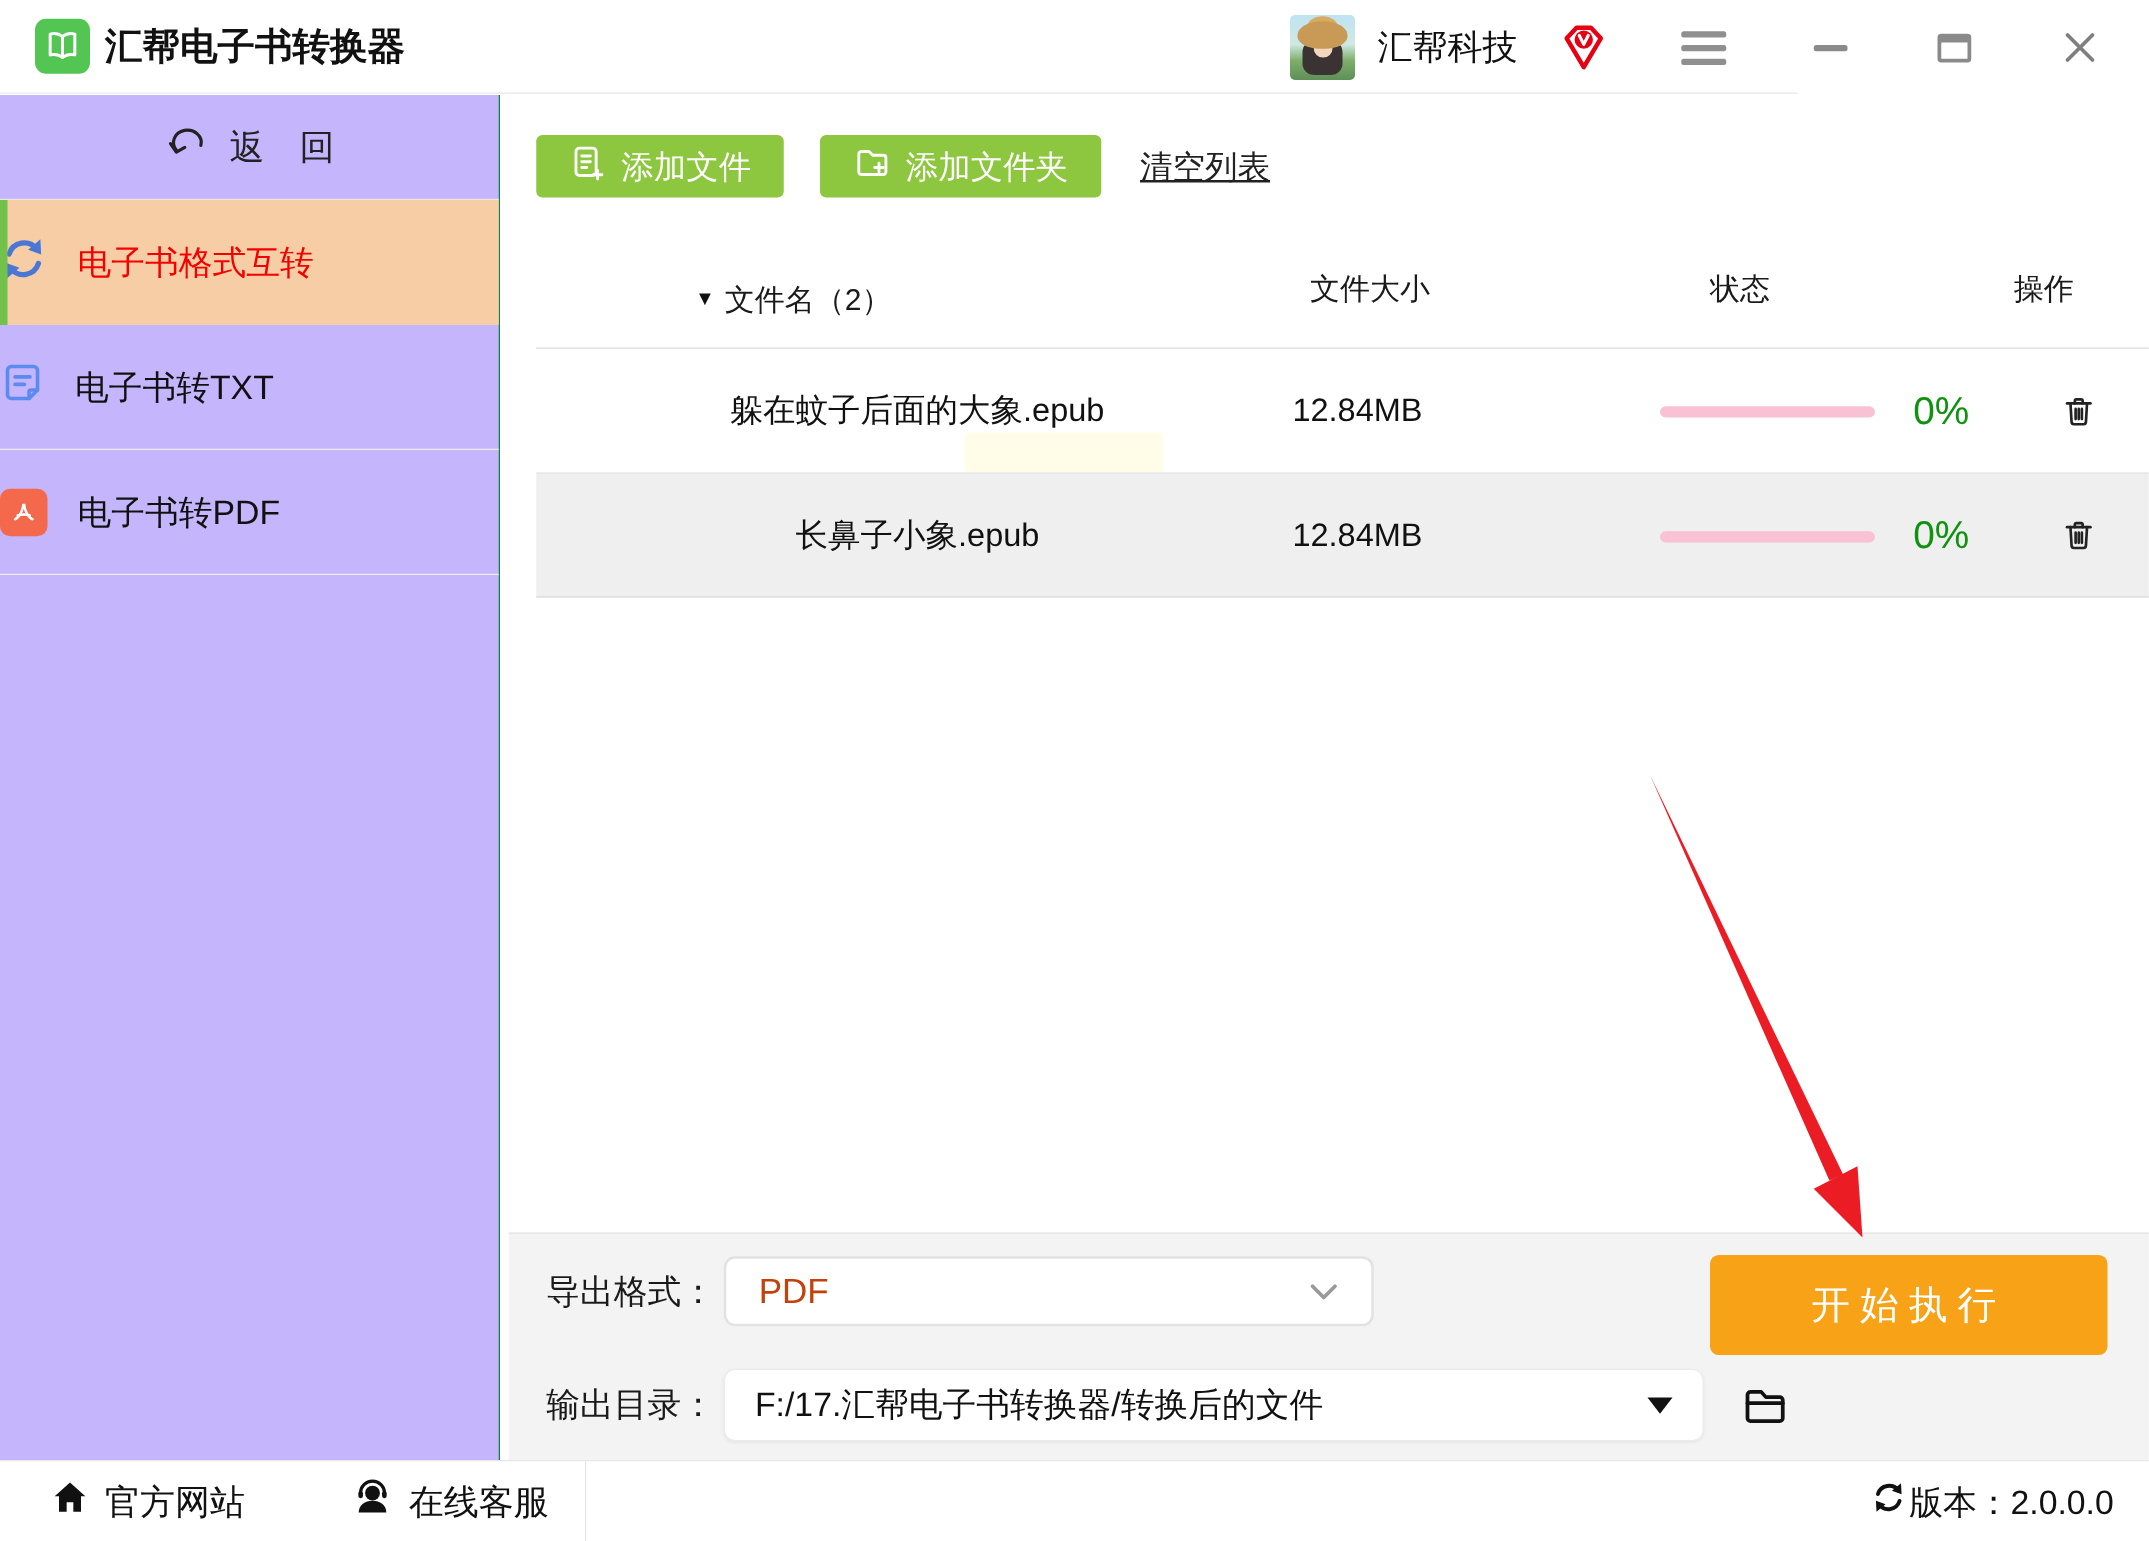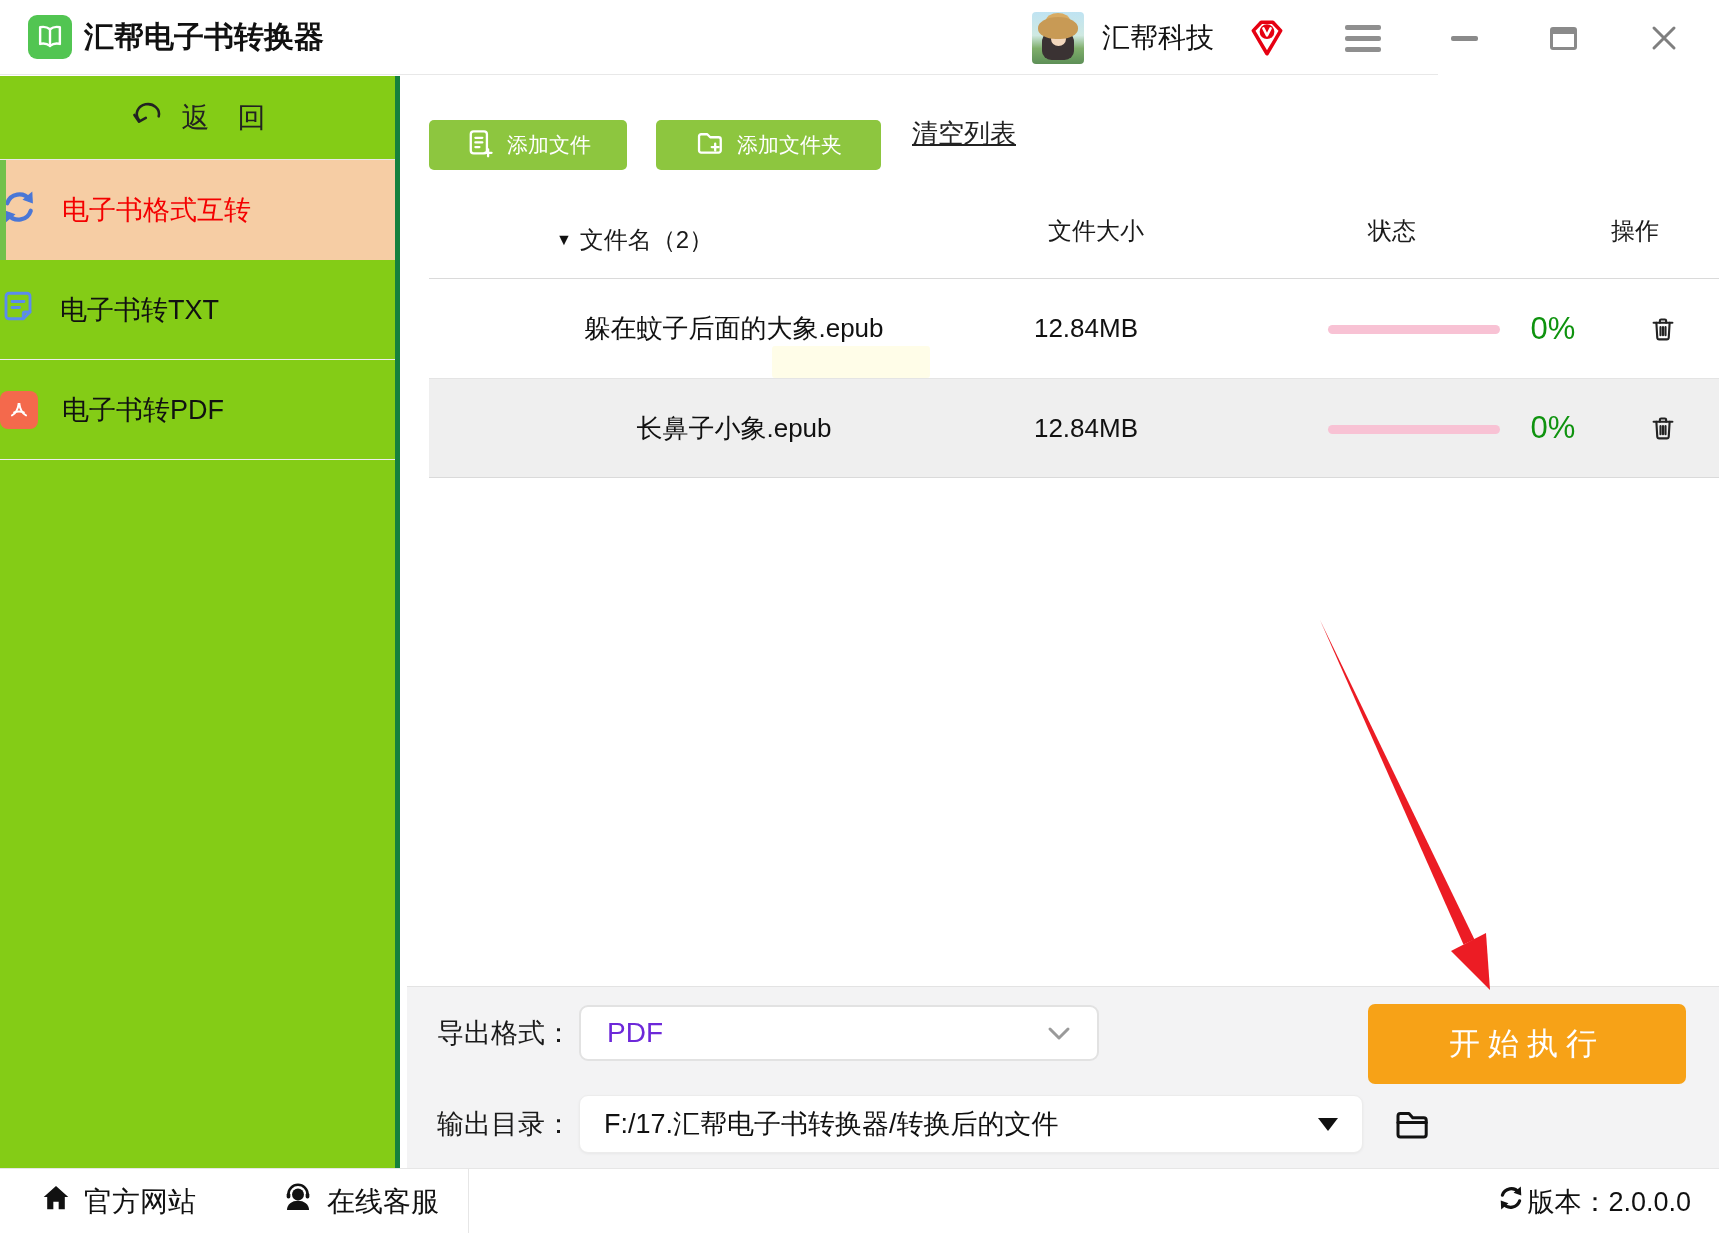--- a/index.html
+++ b/index.html
@@ -19,31 +19,31 @@
   .avatar .face { position:absolute; left:19px; top:20px; width:15px; height:14px; background:#f2d7bd; border-radius:50%; }
   .brand { position:absolute; left:1102px; top:0; height:75px; display:flex; align-items:center; font-size:28px; color:#111; }
   .vip { position:absolute; left:1246px; top:17px; width:42px; height:42px; }
   .menu-btn { position:absolute; left:1345px; top:22px; width:36px; height:32px; display:flex; flex-direction:column; justify-content:center; gap:6px; cursor:pointer; }
   .menu-btn i { display:block; height:5px; background:#8f8f8f; border-radius:2px; }
   .min-btn { position:absolute; left:1451px; top:36px; width:27px; height:5px; background:#8a8a8a; border-radius:2px; cursor:pointer; }
   .max-btn { position:absolute; left:1550px; top:27px; width:27px; height:23px; border:3px solid #8a8a8a; border-top:7px solid #8a8a8a; border-radius:3px; cursor:pointer; }
   .close-btn { position:absolute; left:1648px; top:22px; width:32px; height:32px; cursor:pointer; }
 
   
-  .sidebar { position:absolute; left:0; top:76px; width:400px; height:1092px; background:#84cc16; border-right:5px solid #15803d; }
+  .sidebar { position:absolute; left:0; top:76px; width:400px; height:1092px; background:#c4b5fd; border-right:1px solid #15803d; }
   .back-row { position:relative; height:84px; border-bottom:1px solid #e8e8e8; display:flex; align-items:center; justify-content:center; gap:18px; font-size:28px; color:#222; cursor:pointer; }
   .nav-item { position:relative; height:100px; display:flex; align-items:center; gap:24px; font-size:27px; color:#111; cursor:pointer; border-bottom:1px solid #ececec; }
   .nav-item.active { background:#f6cda4; border-bottom:none; }
   .nav-item.active::before { content:""; position:absolute; left:0; top:0; bottom:0; width:6px; background:#72c14b; }
   .nav-item.active .nav-label { color:#f40000; }
   .nav-item:nth-child(3) { border-bottom:1px solid #ececec; }
   .icon-badge { width:38px; height:38px; border-radius:8px; display:flex; align-items:center; justify-content:center; }
 
   
-  .toolbar-btn { position:absolute; top:108px; height:50px; background:#8dc63f; border-radius:5px; display:flex; align-items:center; justify-content:center; gap:12px; color:#fff; font-size:21px; cursor:pointer;margin-top:12px; }
+  .toolbar-btn { position:absolute; top:108px; height:50px; background:#8dc63f; border-radius:5px; display:flex; align-items:center; justify-content:center; gap:12px; color:#fff; font-size:26px; cursor:pointer; }
   .btn-add-file { left:429px; width:198px; }
   .btn-add-folder { left:656px; width:225px; }
   .clear-list { position:absolute; left:912px; top:108px; height:50px; display:flex; align-items:center; font-size:26px; color:#222; cursor:pointer;text-decoration:underline; }
 
   .thead { position:absolute; top:215px; height:50px; font-size:24px; color:#1a1a1a; }
   .th-name { left:556px; display:flex; align-items:center; gap:8px; cursor:pointer; }
   .th-size { left:1016px; width:160px; text-align:center; }
   .th-status { left:1312px; width:160px; text-align:center; }
   .th-action { left:1575px; width:120px; text-align:center; }
   .sort-glyph { font-size:16px; color:#111; }
@@ -55,21 +55,21 @@
   .cell-size { position:absolute; left:577px; width:160px; top:0; height:100%; display:flex; align-items:center; justify-content:center; font-size:26px; color:#111; }
   .progress-track { position:absolute; left:899px; top:46px; width:172px; height:9px; border-radius:5px; background:#f8c2d4; }
   .cell-pct { position:absolute; left:1064px; width:120px; top:0; height:100%; display:flex; align-items:center; justify-content:center; font-size:31px; color:#0f930f; }
   .cell-trash { position:absolute; left:1194px; width:80px; top:0; height:100%; display:flex; align-items:center; justify-content:center; cursor:pointer; }
   .watermark { position:absolute; left:772px; top:346px; width:158px; height:32px; background:rgba(255,251,213,0.55); border-radius:3px; }
 
   
   .bottom-panel { position:absolute; left:407px; top:986px; width:1318px; height:182px; background:#f3f3f4; border-top:1px solid #e3e3e3; }
   .bp-label { position:absolute; font-size:27px; color:#1a1a1a; }
   .export-label { left:30px; top:18px; height:56px; display:flex; align-items:center; }
-  .export-select { position:absolute; left:172px; top:18px; width:520px; height:56px; background:#fff; border:2px solid #e2e2e2; border-radius:9px; display:flex; align-items:center; padding:0 26px; font-size:28px; color:#6d28d9; cursor:pointer;gap:33px; }
+  .export-select { position:absolute; left:172px; top:18px; width:520px; height:56px; background:#fff; border:2px solid #e2e2e2; border-radius:9px; display:flex; align-items:center; padding:0 26px; font-size:28px; color:#c2410c; cursor:pointer;gap:33px; }
   .export-chevron { margin-left:auto; }
   .start-btn { position:absolute; left:961px; top:17px; width:318px; height:80px; background:#f7a217; border:none; border-radius:7px; color:#fff; font-size:31px; letter-spacing:8px; display:flex; align-items:center; justify-content:center; cursor:pointer; font-family:inherit; }
   .output-label { left:30px; top:108px; height:58px; display:flex; align-items:center; }
   .output-select { position:absolute; left:172px; top:108px; width:784px; height:58px; background:#fff; border:1px solid #ececec; border-radius:9px; box-shadow:0 1px 3px rgba(0,0,0,0.05); display:flex; align-items:center; padding:0 24px; font-size:27px; color:#111; cursor:pointer; }
   .output-caret { margin-left:auto; width:0; height:0; border-left:10px solid transparent; border-right:10px solid transparent; border-top:13px solid #111; }
   .folder-open-btn { position:absolute; left:984px; top:116px; width:44px; height:42px; display:flex; align-items:center; justify-content:center; cursor:pointer; }
 
   
   .footer { position:absolute; left:0; top:1168px; width:1719px; height:65px; background:#fff; border-top:1px solid #e6e6e6; }
   .footer-divider { position:absolute; left:468px; top:0; width:1px; height:65px; background:#e6e6e6; }

